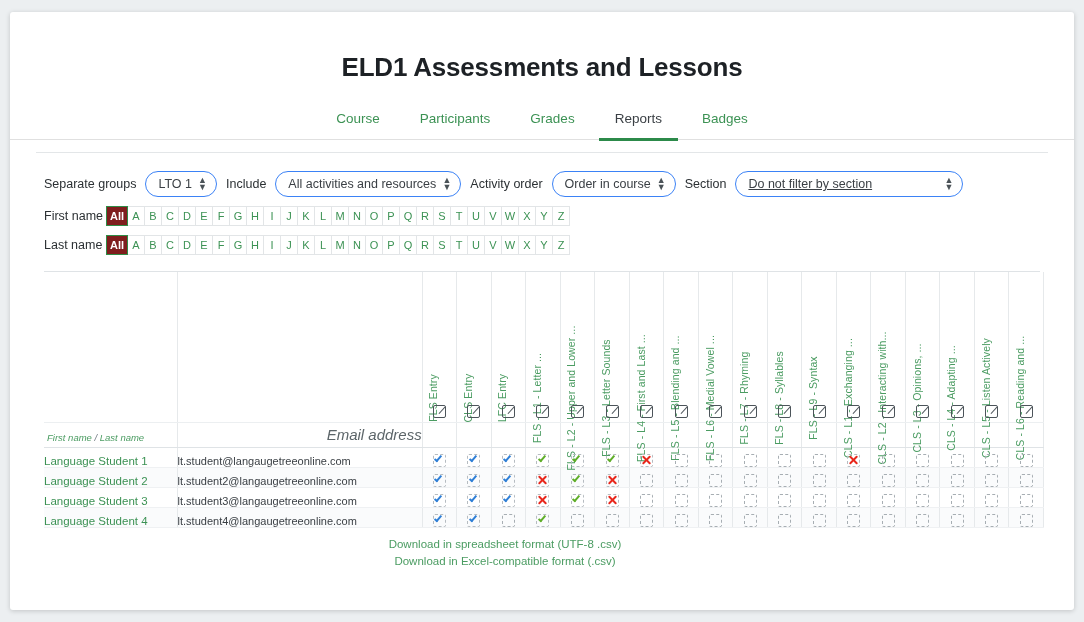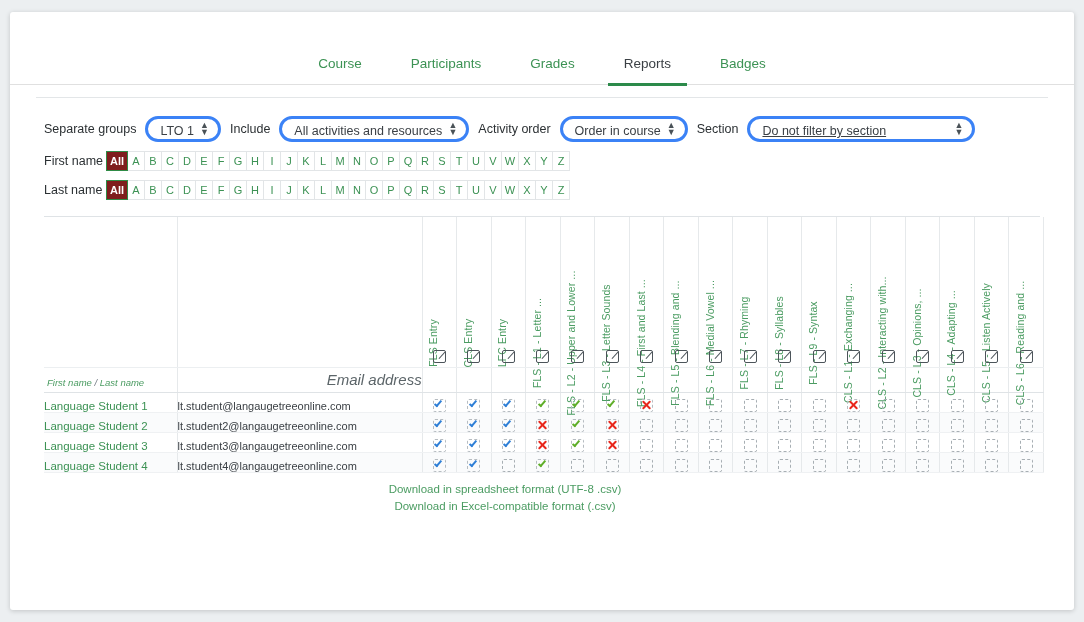--- a/index.html
+++ b/index.html
@@ -34,21 +34,21 @@
   .course-title {
     font-size: 26px;
     font-weight: bold;
     color: #1d2125;
     letter-spacing: -0.2px;
     margin: 0 0 24px 0;
   }
   .navtabs {
     display: flex;
     justify-content: center;
-    gap: 17px;
+    gap: 8px;
     font-size: 13.5px;
   }
   .navtab {
     color: #3c9254;
     padding: 4px 16px 12px 16px;
     cursor: pointer;
     white-space: nowrap;
     border-bottom: 3px solid transparent;
     margin-bottom: -2px;
   }
@@ -86,21 +86,21 @@
     display: flex;
     align-items: center;
     gap: 9px;
     padding: 18px 12px 0 34px;
     font-size: 12.5px;
     color: #3b4045;
   }
   .flabel { white-space: nowrap; font-size: 12.5px; color: #2b3033; }
   .fselect {
     position: relative;
-    border: 3px solid #3b82f6;
+    border: 1px solid #3b82f6;
     border-radius: 14px;
     background: #fff;
     height: 26px;
     line-height: 24px;
     padding: 0 24px 0 12px;
     font-size: 12.5px;
     color: #3b4045;
     cursor: pointer;
     white-space: nowrap;
   }
@@ -302,20 +302,21 @@
     cursor: pointer;
   }
 </style>
 </head>
 <body>
 
 <div id="page">
   <div class="card">
 
     <div class="course-header">
+      <div class="course-title">ELD1 Assessments and Lessons</div>
       <div class="navtabs" id="navtabs">
           <div class="navtab"><span>Course</span></div>
           <div class="navtab"><span>Participants</span></div>
           <div class="navtab"><span>Grades</span></div>
           <div class="navtab active"><span>Reports</span></div>
           <div class="navtab"><span>Badges</span></div>
         </div>
     </div>
 
     <div class="divider"></div>

